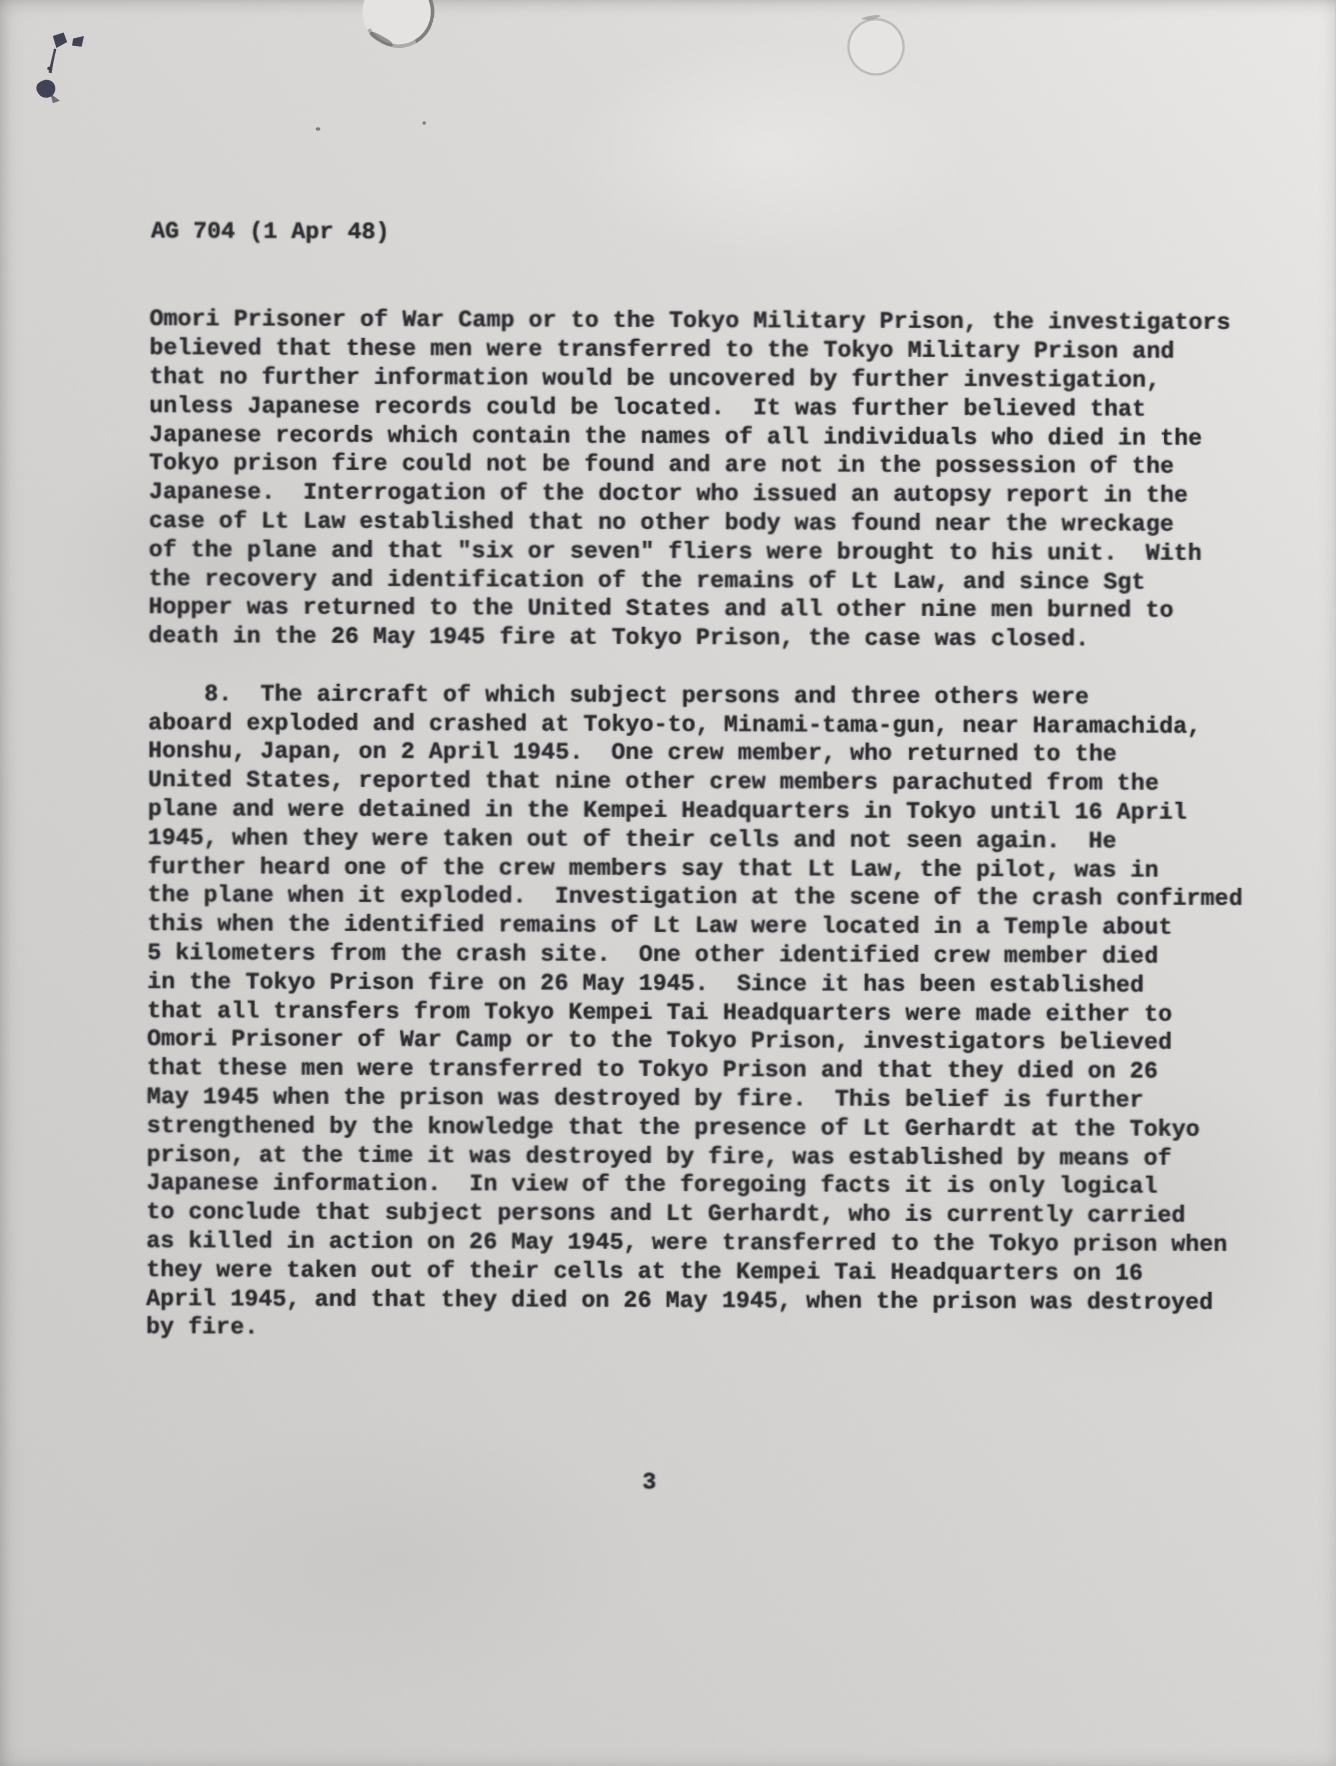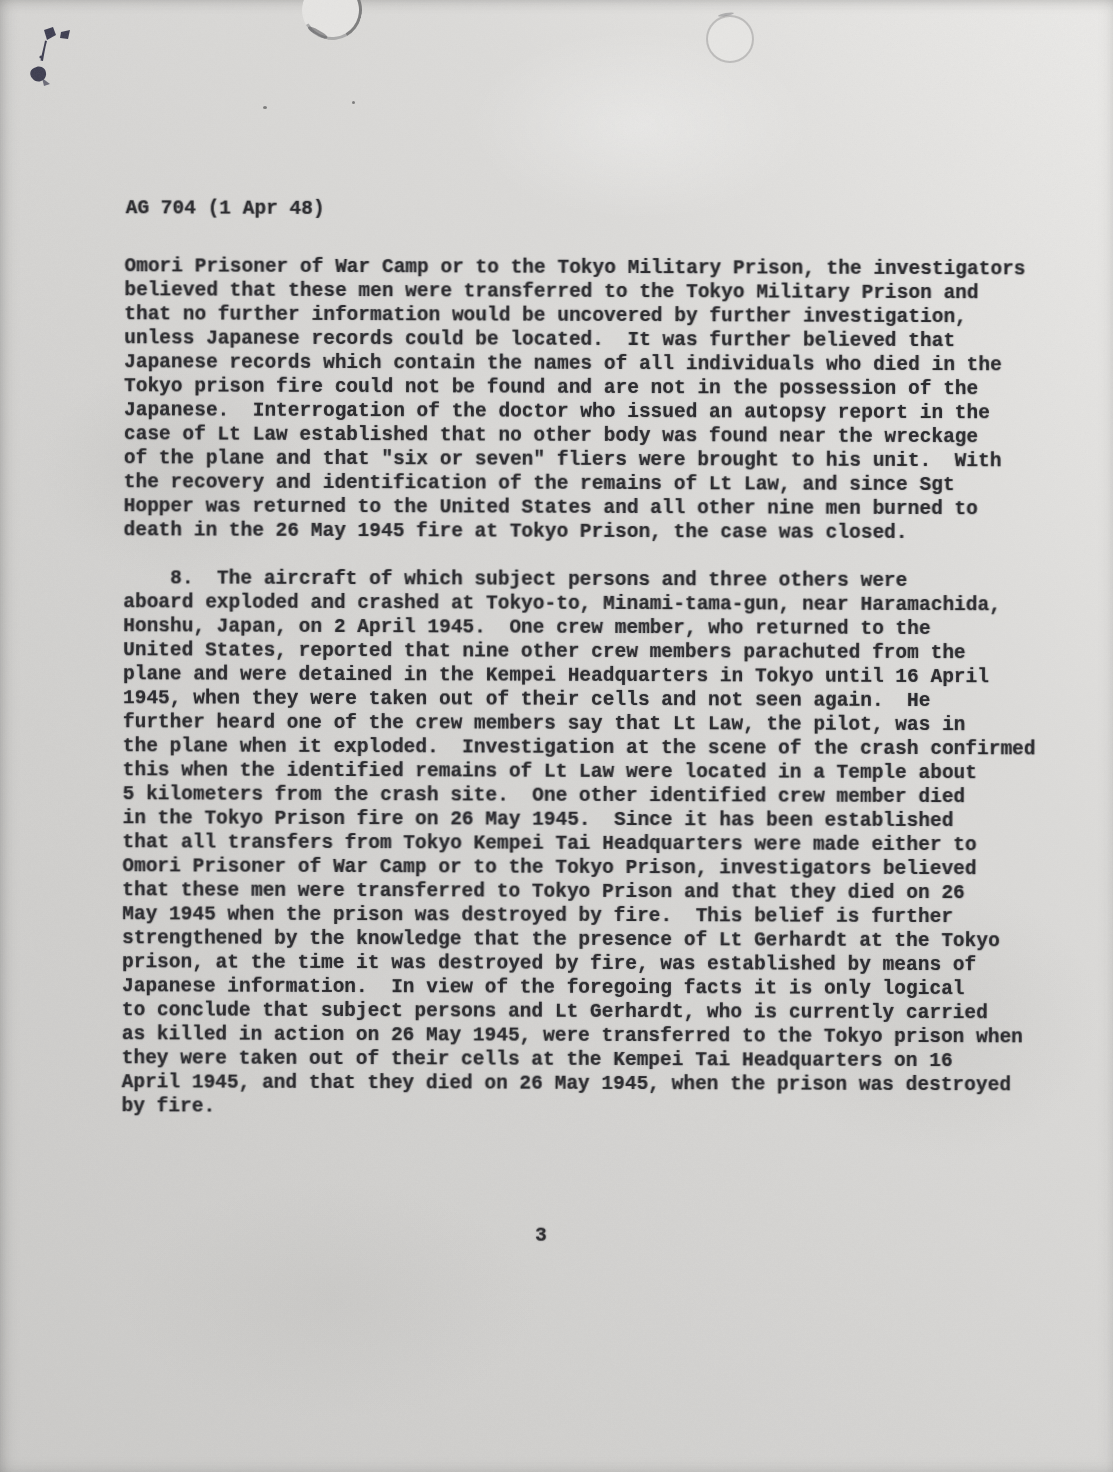--- a/index.html
+++ b/index.html
@@ -50,21 +50,21 @@
   .doc{
     position:absolute;left:0;top:0;width:1113px;
     color:#26262a;
     font-family:"Liberation Mono", monospace;
     font-weight:bold;
     font-size:19.5px;line-height:24px;
     text-shadow:0 0 1.2px rgba(35,35,40,.65);
     filter:blur(.25px);
     transform:rotate(.2deg);transform-origin:60px 120px;
   }
-  .header-line{position:absolute;left:126px;top:196px;white-space:pre;}
+  .header-line{position:absolute;left:126px;top:181px;white-space:pre;}
   .textblock{position:absolute;left:125px;top:254px;width:940px;}
   .para .line{white-space:pre;height:24px;}
   .para-gap{height:24px;}
   .page-number{position:absolute;left:539px;top:1222px;white-space:pre;}
 
   .grain{position:absolute;inset:0;pointer-events:none;opacity:.85;}
 </style>
 </head>
 <body>
 

